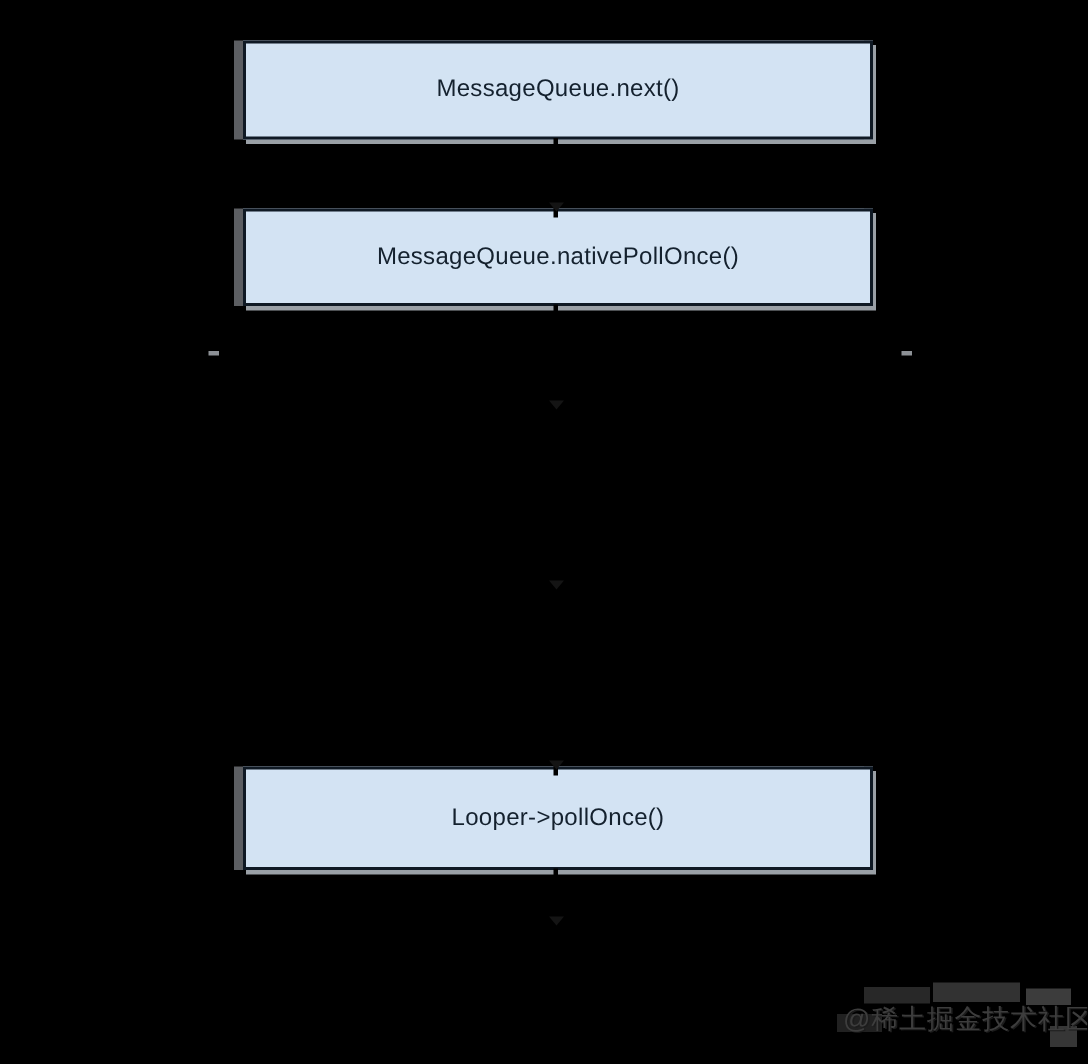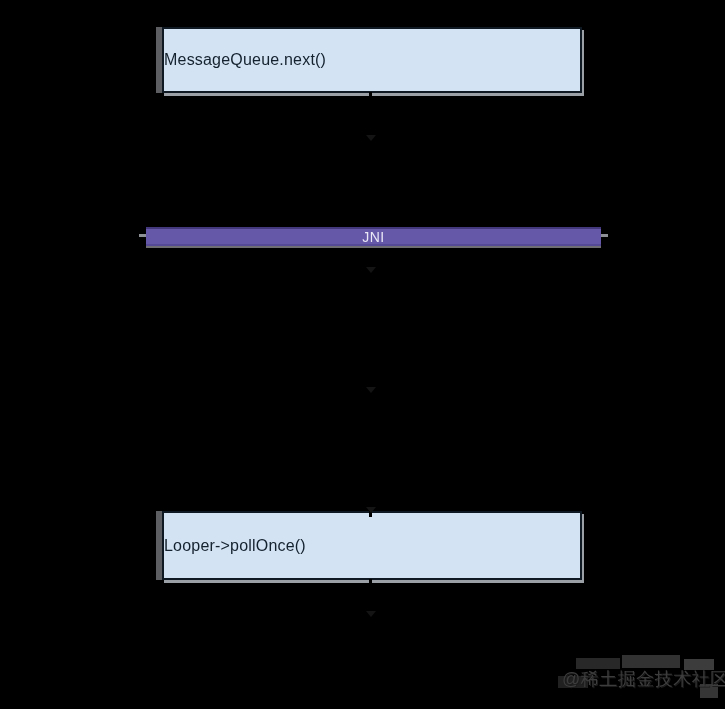--- a/index.html
+++ b/index.html
@@ -7,21 +7,21 @@
     position:relative;width:725px;height:709px;overflow:hidden;
     background:var(--background,#000);
     font-family:"Liberation Sans",sans-serif;
   }
   
   .box{
     position:absolute;left:162px;width:416px;
     background:var(--box-fill,#d3e3f3);
     border:2px solid var(--box-border,#0f1924);
     box-shadow:-6px 0 0 var(--shadow-left,#5c5e62), 2px 3px 0 var(--shadow-bottom,#9aa0a6);
-    display:flex;align-items:center;justify-content:flex-start;
+    display:flex;align-items:center;justify-content:center;
     z-index:2;
   }
   .box span{
     font-size:16px;color:var(--box-text,#14212e);letter-spacing:.2px;white-space:nowrap;
   }
   .b1{top:27px;height:62px}
   .b2{top:139px;height:61px}
   .b3{top:271px;height:65px}
   .b4{top:391px;height:64px}
   .b5{top:511px;height:65px}
@@ -83,29 +83,29 @@
   <div class="connector c4">
     <div class="arrowhead"></div>
   </div>
   <div class="connector c5">
     <div class="arrowhead"></div>
   </div>
 
   <div class="box b1">
     <span>MessageQueue.next()</span>
   </div>
+  <div class="box b2">
+    <span>MessageQueue.nativePollOnce()</span>
+  </div>
   <div class="box b5">
     <span>Looper-&gt;pollOnce()</span>
   </div>
 
   <div class="jni-tick tick-left"></div>
   <div class="jni-tick tick-right"></div>
-  <div class="jni">
-    <span>JNI</span>
-  </div>
 
   <div class="wm-block wb1"></div>
   <div class="wm-block wb2"></div>
   <div class="wm-block wb3"></div>
   <div class="wm-block wb4"></div>
   <div class="wm-block wb5"></div>
   <div class="watermark">@稀土掘金技术社区</div>
 
 </div>
 

